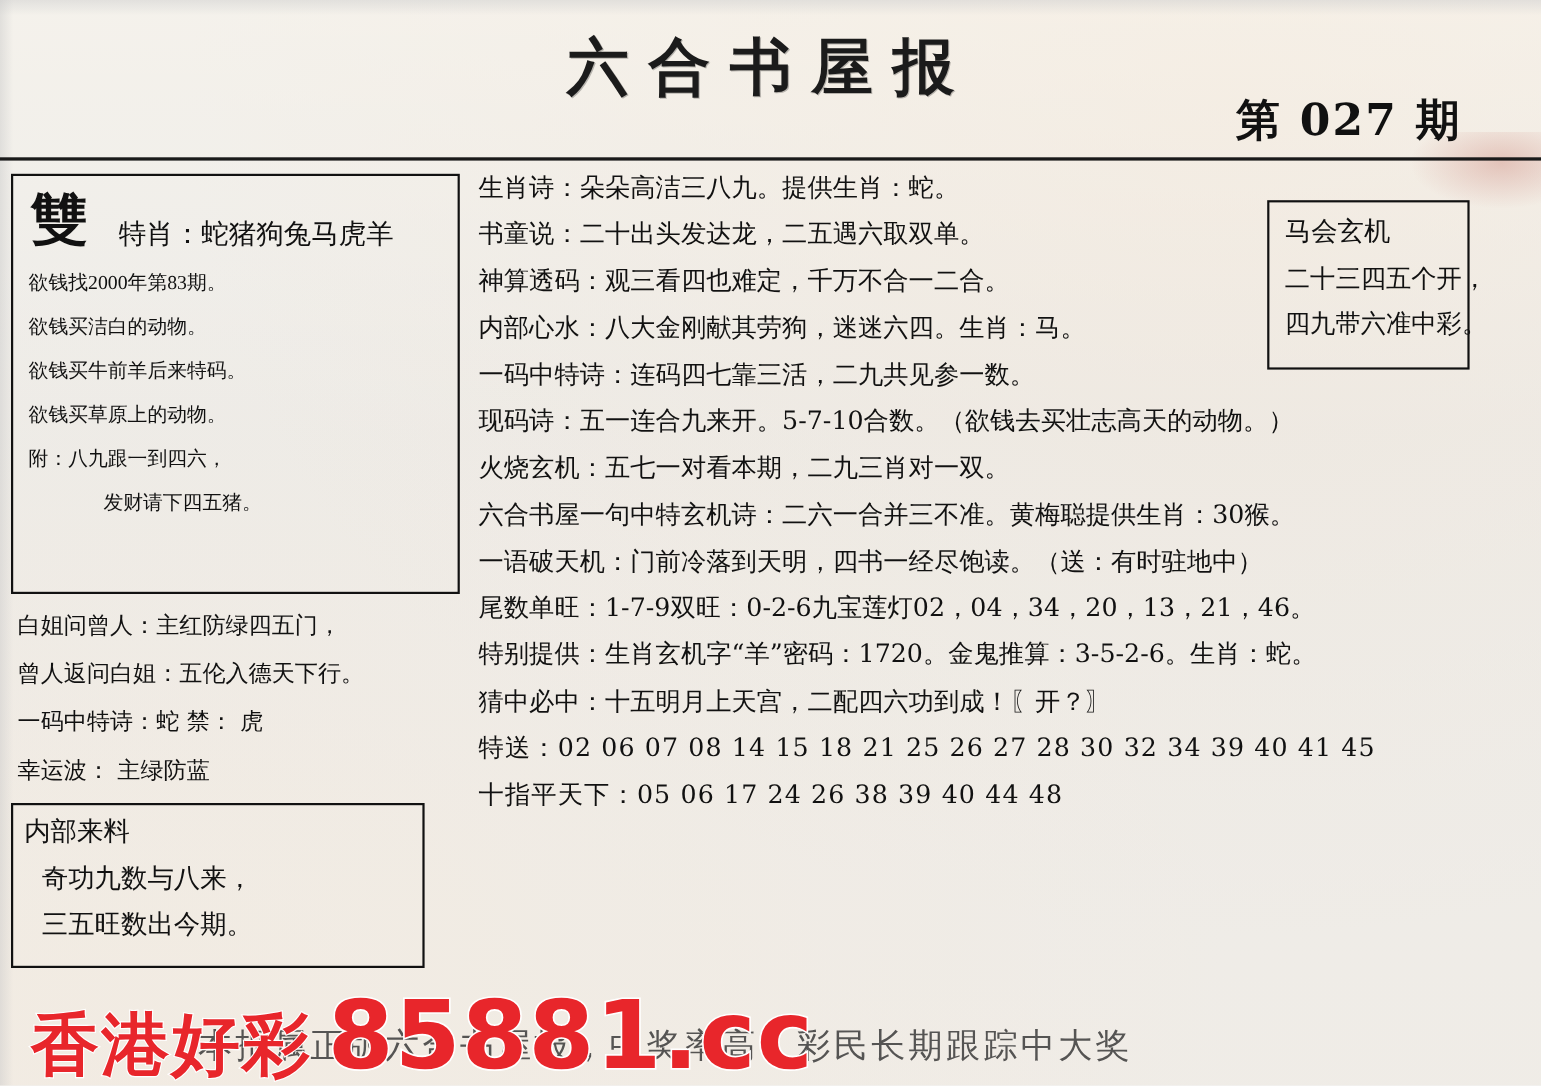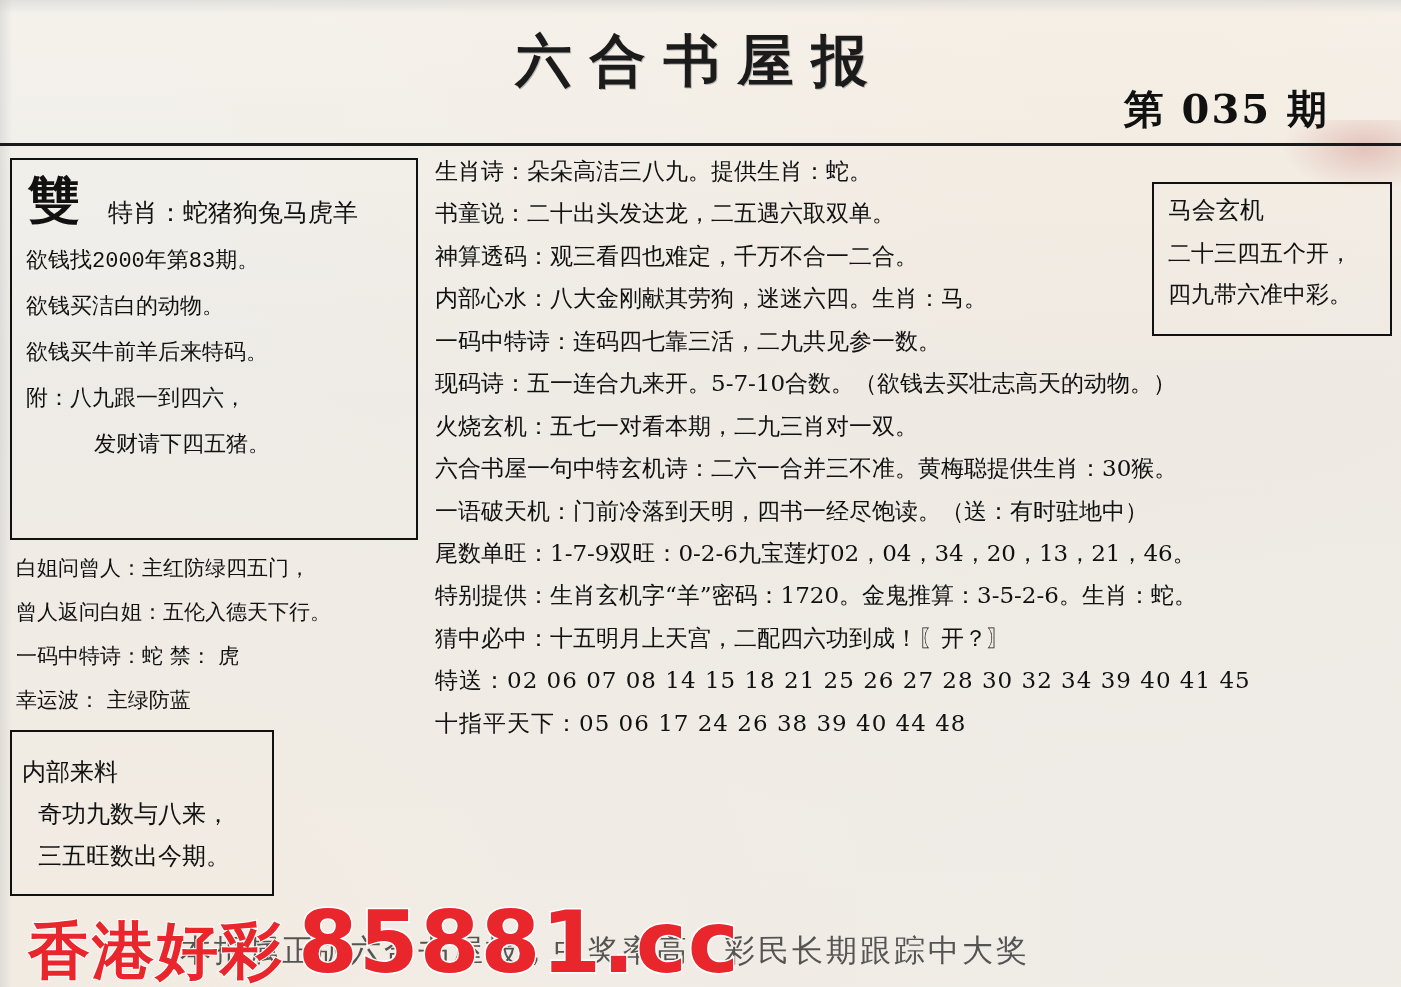--- a/index.html
+++ b/index.html
@@ -87,22 +87,22 @@
   }
   .lead-first {
     margin: 26px 0 0 84px;
     font-family: "DejaVu Serif", "Liberation Serif", serif;
     font-size: 25px;
     color: #111;
     white-space: nowrap;
   }
   .lead-line {
     margin: 16px 0 0 2px;
-    font-family: Liberation Mono, monospace;
-    font-size: 22px;
+    font-family: Liberation Serif, serif;
+    font-size: 18px;
     color: #111;
     white-space: nowrap;
   }
   .lead-line.indent {
     margin-left: 70px;
   }
 
   .mid-lines {
     margin-top: 14px;
     padding-left: 6px;
@@ -110,22 +110,22 @@
   .mid-line {
     font-family: "DejaVu Serif", "Liberation Serif", serif;
     font-size: 21px;
     color: #111;
     margin-bottom: 16px;
     white-space: nowrap;
   }
 
   .inner-box {
     margin-top: 8px;
-    padding: 24px 10px 12px 10px;
-    width: 264px;
+    padding: 8px 10px 12px 10px;
+    width: 376px;
   }
   .inner-title {
     font-family: "DejaVu Serif", "Liberation Serif", serif;
     font-size: 24px;
     color: #111;
     margin-bottom: 10px;
   }
   .inner-line {
     font-family: "DejaVu Serif", "Liberation Serif", serif;
     font-size: 24px;
@@ -153,21 +153,21 @@
   }
   .entry.nums {
     letter-spacing: 1px;
   }
 
   
   .mahui-box {
     position: absolute;
     left: 1152px;
     top: 182px;
-    width: 240px;
+    width: 184px;
     padding: 10px 10px 14px 14px;
     box-sizing: border-box;
   }
   .mahui-title {
     font-family: "DejaVu Serif", "Liberation Serif", serif;
     font-size: 24px;
     color: #111;
     margin-bottom: 12px;
   }
   .mahui-line {
@@ -241,30 +241,31 @@
 </head>
 <body>
 
 <div id="page">
   <div id="paper-tint"></div>
   <div class="scan-edge-top"></div>
   <div class="scan-edge-left"></div>
   <div class="scan-smudge"></div>
 
   <div class="masthead">六合书屋报</div>
-  <div class="issue">第 035 期</div>
+  <div class="issue">第 027 期</div>
   <div class="hrule"></div>
 
   <div class="left-col">
     <div class="box lead-box">
       <div class="big-char">雙</div>
       <div class="lead-first">特肖：蛇猪狗兔马虎羊</div>
       <div class="lead-line">欲钱找2000年第83期。</div>
       <div class="lead-line">欲钱买洁白的动物。</div>
       <div class="lead-line">欲钱买牛前羊后来特码。</div>
+      <div class="lead-line">欲钱买草原上的动物。</div>
       <div class="lead-line">附：八九跟一到四六，</div>
       <div class="lead-line indent">发财请下四五猪。</div>
     </div>
 
     <div class="mid-lines">
       <div class="mid-line">白姐问曾人：主红防绿四五门，</div>
       <div class="mid-line">曾人返问白姐：五伦入德天下行。</div>
       <div class="mid-line">一码中特诗：蛇 禁： 虎</div>
       <div class="mid-line">幸运波： 主绿防蓝</div>
     </div>

